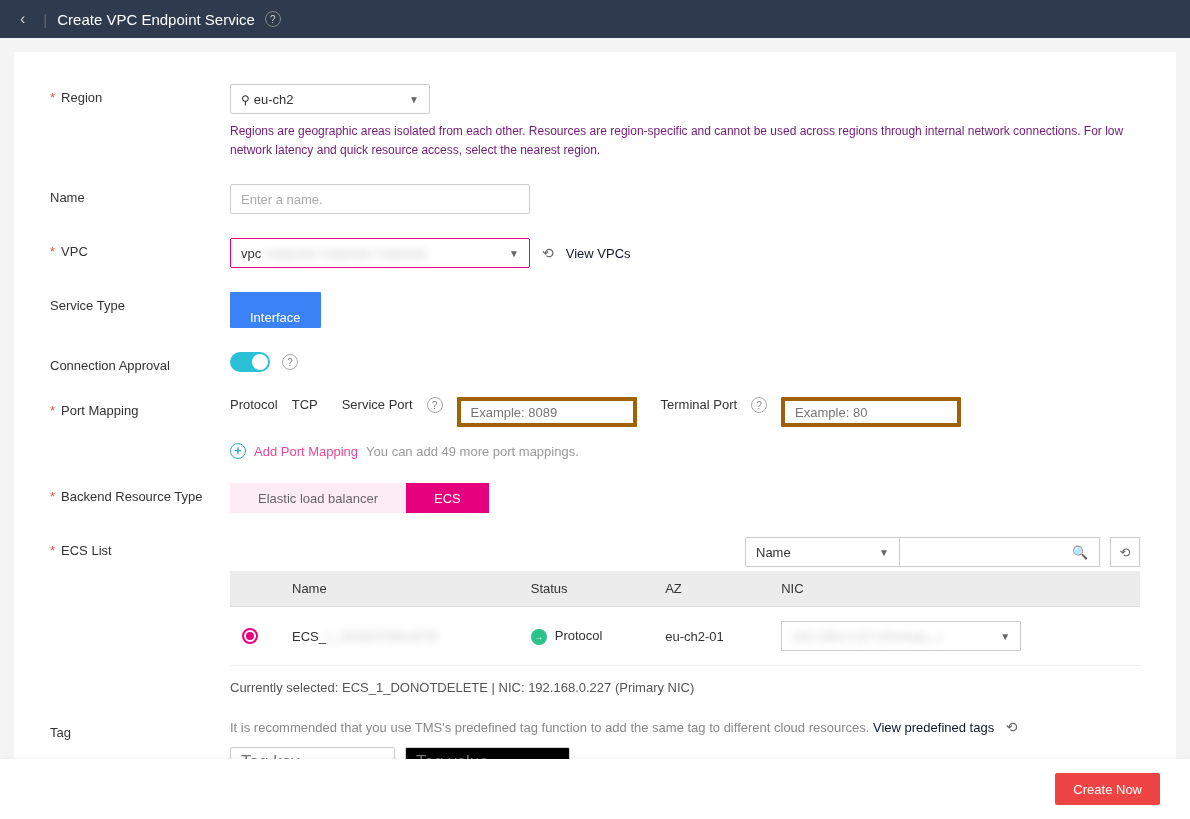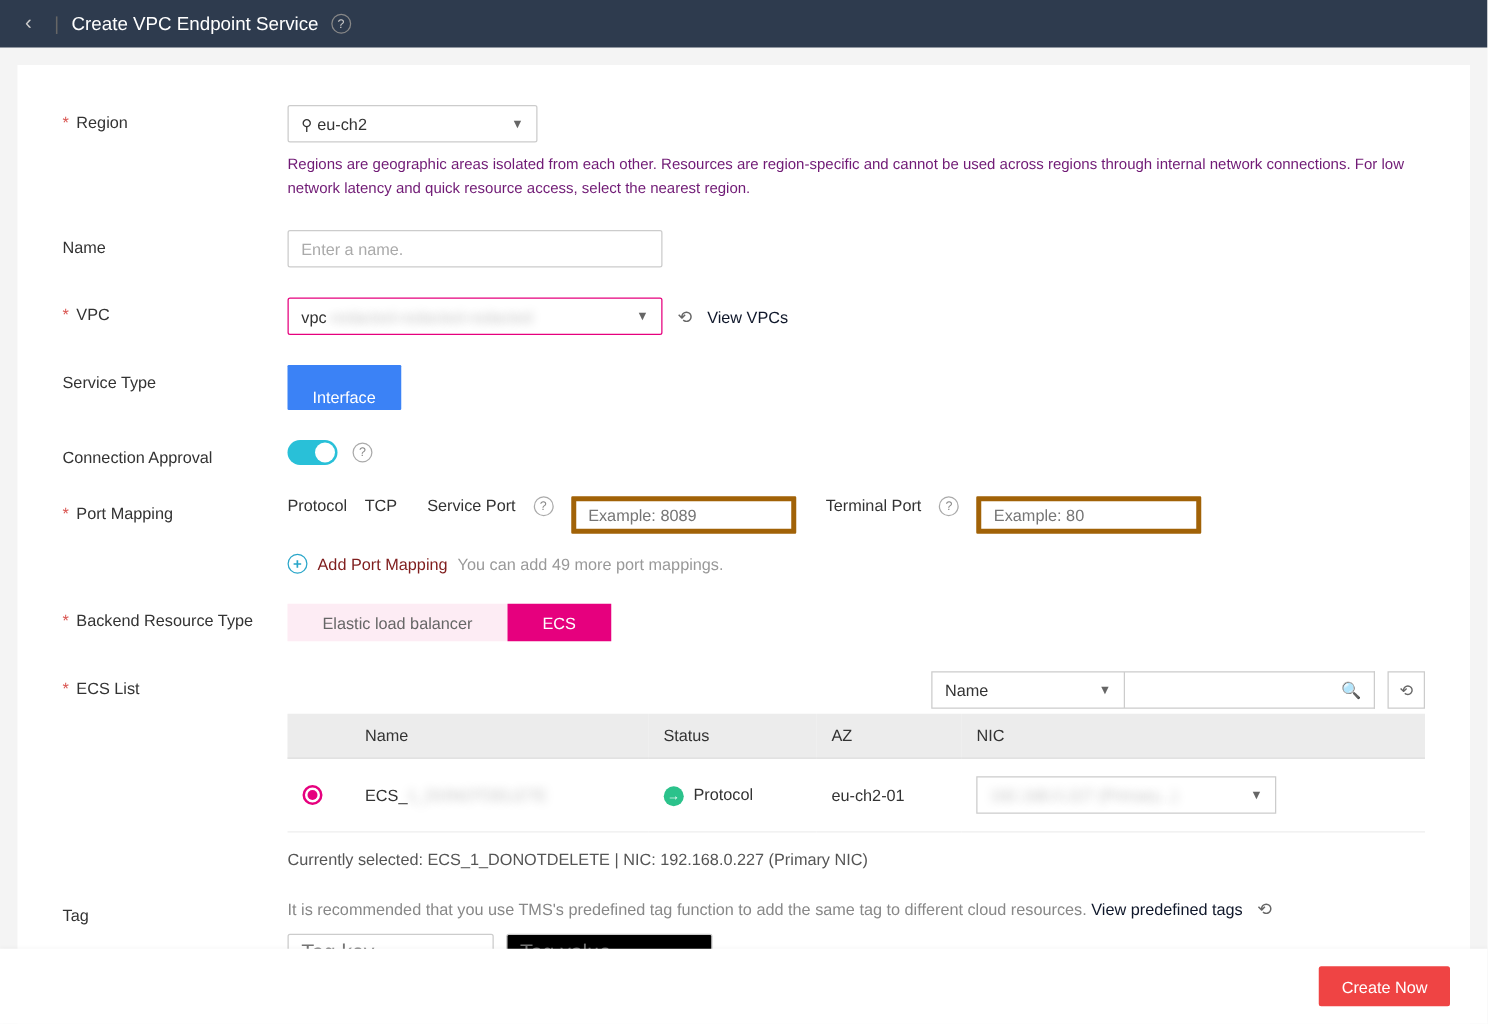--- a/index.html
+++ b/index.html
@@ -118,21 +118,21 @@
         <span>TCP</span>
         <span style="margin-left:10px">Service Port</span>
         <span class="help-small">?</span>
         <input class="port-input" placeholder="Example: 8089" style="">
         <span style="margin-left:10px">Terminal Port</span>
         <span class="help-small">?</span>
         <input class="port-input" placeholder="Example: 80" style="">
       </div>
       <div class="add-port">
         <span class="plus">+</span>
-        <span class="link" style="color:#7f1d1d">Add Port Mapping</span>
+        <span class="link" style="color:#ec4899">Add Port Mapping</span>
         <span style="color:#999">You can add 49 more port mappings.</span>
       </div>
     </div>
   </div>
 
   <div class="row">
     <div class="label req">Backend Resource Type</div>
     <div class="content">
       <div class="seg">
         <div class="s btn-light">Elastic load balancer</div>

